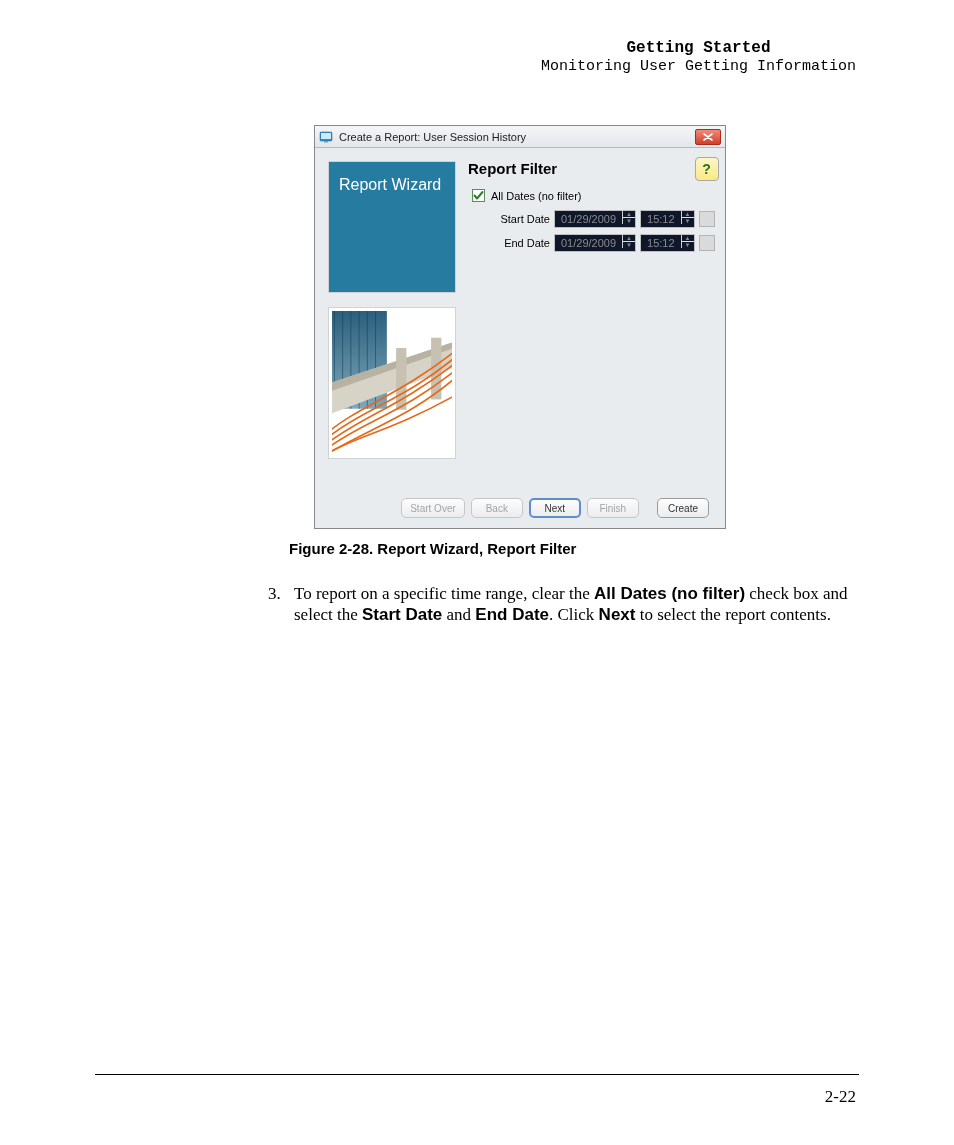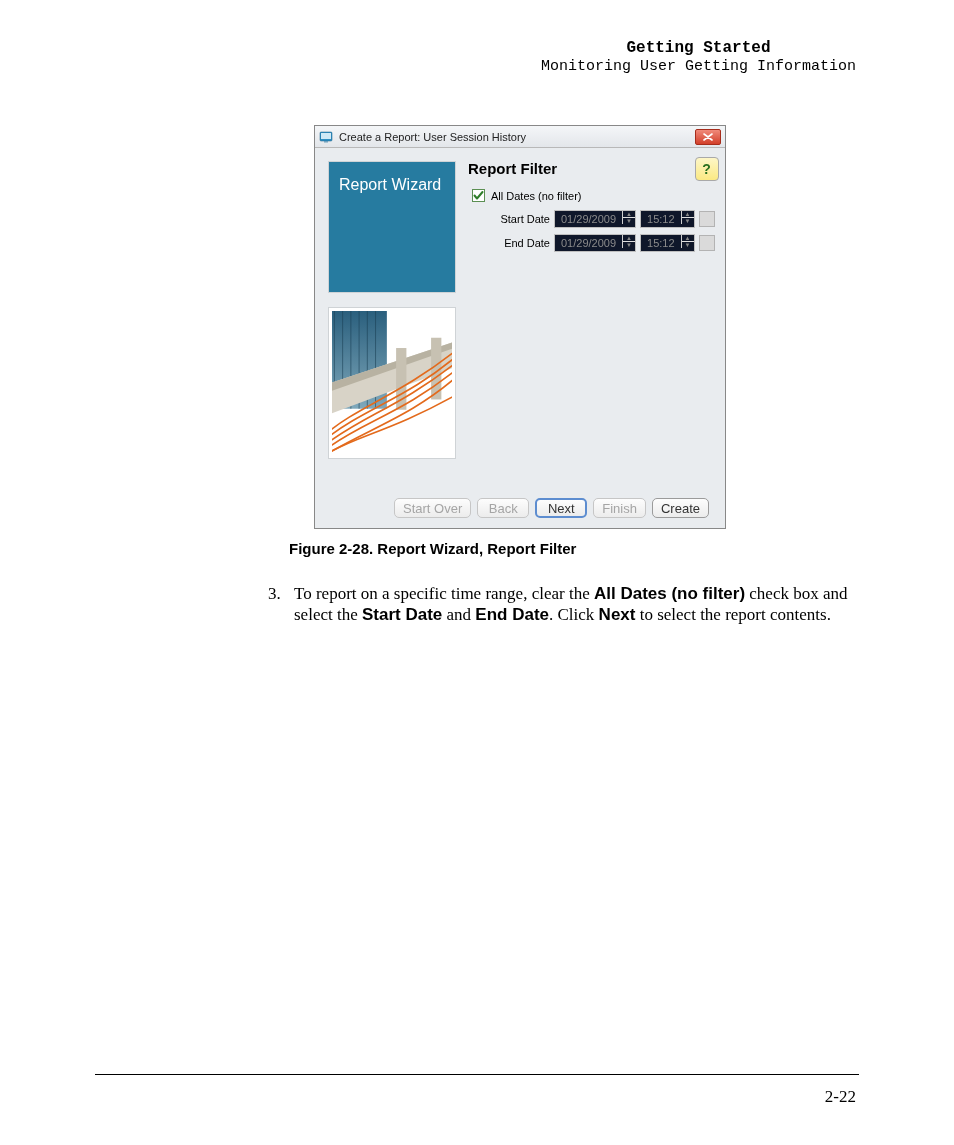--- a/index.html
+++ b/index.html
@@ -206,21 +206,21 @@
     position: absolute; right: 16px; bottom: 10px;
   }
   .wbtn {
     height: 20px;
     min-width: 52px;
     padding: 0 8px;
     border: 1px solid #9b9b9b;
     border-radius: 5px;
     background: linear-gradient(#fdfdfd, #ececec);
     font-family: Tahoma, Arial, sans-serif;
-    font-size: 13px;
+    font-size: 10px;
     color: #333;
     display: inline-flex; align-items: center; justify-content: center;
     box-sizing: border-box;
   }
   .wbtn.disabled { color: #a5a5a5; border-color: #c6c6c6; }
   .wbtn.primary { border: 2px solid #5d8dd0; padding: 0 10px; }
 
   
   .caption {
     position: absolute;

